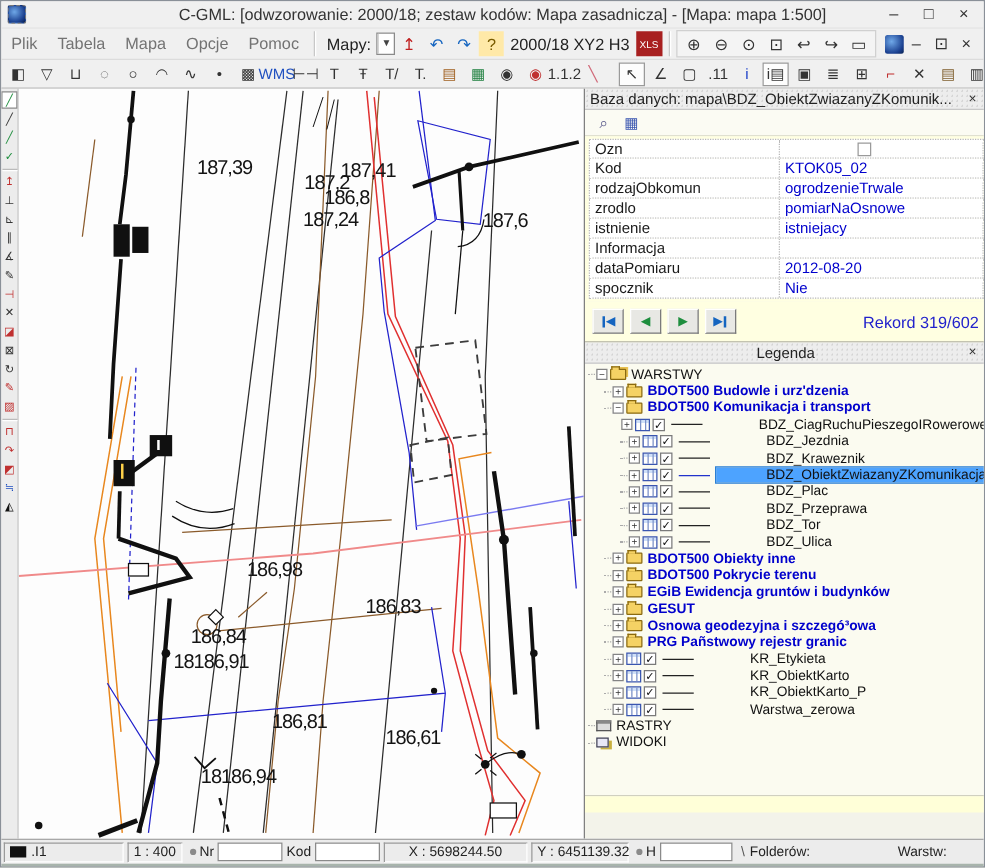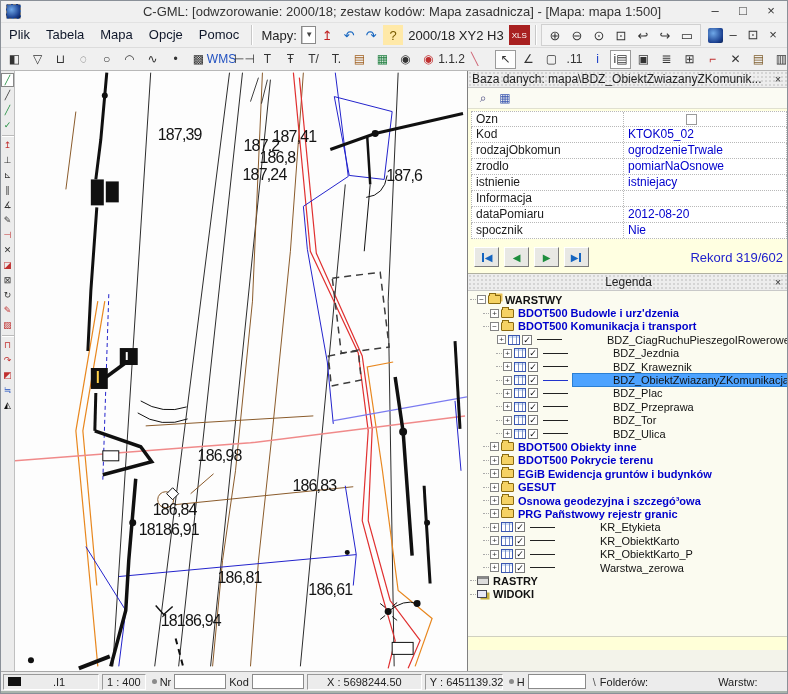--- a/index.html
+++ b/index.html
@@ -8,21 +8,21 @@
 
   
   .titlebar { position:absolute; left:0; top:0; width:100%; height:22px; background:#f0f0f0; border-bottom:1px solid #e2e2e2; display:flex; align-items:center; }
   .app-icon { width:15px; height:15px; margin-left:5px; border:1px dashed #777; background:radial-gradient(circle at 35% 35%, #6fa8e8, #1a3f8f 70%, #09204d); border-radius:2px; }
   .title-text { position:absolute; left:16px; right:0; text-align:center; font-size:13px; color:#333; }
   .caption-btns { position:absolute; right:2px; top:0; display:flex; }
   .cap-btn { width:28px; height:20px; text-align:center; line-height:20px; font-size:13px; color:#333; cursor:default; }
 
   
   .row1 { position:absolute; left:0; top:22px; width:100%; height:25px; background:#f0f0f0; display:flex; align-items:center; border-bottom:1px solid #dcdcdc; }
-  .menu-item { padding:0 8px; font-size:13px; color:#0f172a; height:22px; line-height:22px; }
+  .menu-item { padding:0 8px; font-size:13px; color:#737373; height:22px; line-height:22px; }
   .vsep { width:1px; height:20px; background:#c8c8c8; margin:0 4px; box-shadow:1px 0 0 #fff; }
   .mapy-label { font-size:13px; color:#222; margin:0 4px 0 6px; }
   .combo { width:58px; height:18px; background:#fff; border:1px solid #8a8a8a; position:relative; }
   .combo .drop { position:absolute; right:0; top:0; width:13px; height:16px; font-size:8px; text-align:center; line-height:16px; color:#444; border-left:1px solid #c8c8c8; }
   .tbtn { min-width:20px; height:20px; margin:0 1px; display:flex; align-items:center; justify-content:center; font-size:13px; color:#333; border:1px solid transparent; padding:0 2px; }
   .tbtn.small { font-size:8px; font-weight:normal; }
   .tbtn.boxed { border:1px solid #9a9a9a; background:#fdfdfd; }
   .proj-label { font-size:13px; color:#222; margin:0 4px; white-space:nowrap; }
   .group-frame { display:flex; align-items:center; border:1px solid #d0d0d0; height:22px; padding:0 2px; margin:0 2px; background:#f4f4f4; }
 
@@ -66,21 +66,21 @@
   .folder-ico { width:13px; height:9px; background:#f5d264; border:1px solid #8a6a10; border-radius:1px; margin-right:4px; position:relative; flex:none; }
   .folder-ico::before { content:""; position:absolute; left:0; top:-3px; width:5px; height:2px; background:#f5d264; border:1px solid #8a6a10; border-bottom:none; }
   .folders-ico { box-shadow:2px -2px 0 -0.5px #e8c050; }
   .grid-ico { width:12px; height:10px; border:1px solid #3a56b0; background:linear-gradient(#cfe0f8 2.5px, #fff 2.5px); background-size:100% 100%; margin-right:2px; position:relative; flex:none; }
   .grid-ico::before { content:""; position:absolute; left:3px; top:0; bottom:0; width:1px; background:#7a90c8; }
   .grid-ico::after { content:""; position:absolute; left:7px; top:0; bottom:0; width:1px; background:#7a90c8; }
   .cb { width:10px; height:10px; border:1px solid #7a7a7a; background:#fff; font-size:9px; line-height:9px; text-align:center; color:#111; margin-right:3px; flex:none; }
   .line-sample { width:25px; border-top:1px solid #222; margin:0 5px 0 2px; flex:none; }
   .t-label { color:#111;padding-left:40px; }
   .t-folder { color:#0000cc; font-weight:bold; }
-  .t-root { color:#111; font-weight:bold; }
+  .t-root { color:#111; font-weight:normal; }
   .t-sel { background:#4da3ff; outline:1px solid #2a7fd4; }
   .raster-ico { width:12px; height:9px; background:#dcdcdc; border:1px solid #555; border-top:3px solid #888; margin-right:4px; flex:none; }
   .views-ico { width:10px; height:8px; background:#e8e8f6; border:1px solid #445; box-shadow:3px 2px 0 -0.5px #c8b040; margin-right:6px; flex:none; }
   .legend-strip { height:13px; background:#ffffd8; }
 
   
   .statusbar { position:absolute; left:0; top:670px; width:100%; height:20px; background:#ececec; border-top:1px solid #a8a8a8; display:flex; align-items:center; font-size:11px; color:#222; padding:0 2px; }
   .seg { height:16px; display:flex; align-items:center; padding:0 4px; border:1px solid; border-color:#9a9a9a #fff #fff #9a9a9a; margin-right:3px; background:#ececec; white-space:nowrap; }
   .swatch { width:13px; height:9px; background:#111; margin-right:4px; }
   .sdot { width:5px; height:5px; border-radius:50%; background:#8a8a8a; margin:0 3px; }
@@ -527,21 +527,21 @@
         <div class="tree-row" style="padding-left: 2px;">
           <span class="guide"></span>
           <span class="views-ico"></span>
           <span class="t-root">WIDOKI</span>
         </div>
       </div>
     <div class="legend-strip"></div>
   </div>
 
   <div class="statusbar">
-    <div class="seg" style="width:96px;gap:28px;">
+    <div class="seg" style="width:96px;">
       <span class="swatch"></span>
       <span>.I1</span>
     </div>
     <div class="seg">
         <span>1 : 400</span>
       </div>
     <span class="sdot"></span>
     <span>Nr</span>
     <div class="sinput"></div>
     <span>Kod</span>

